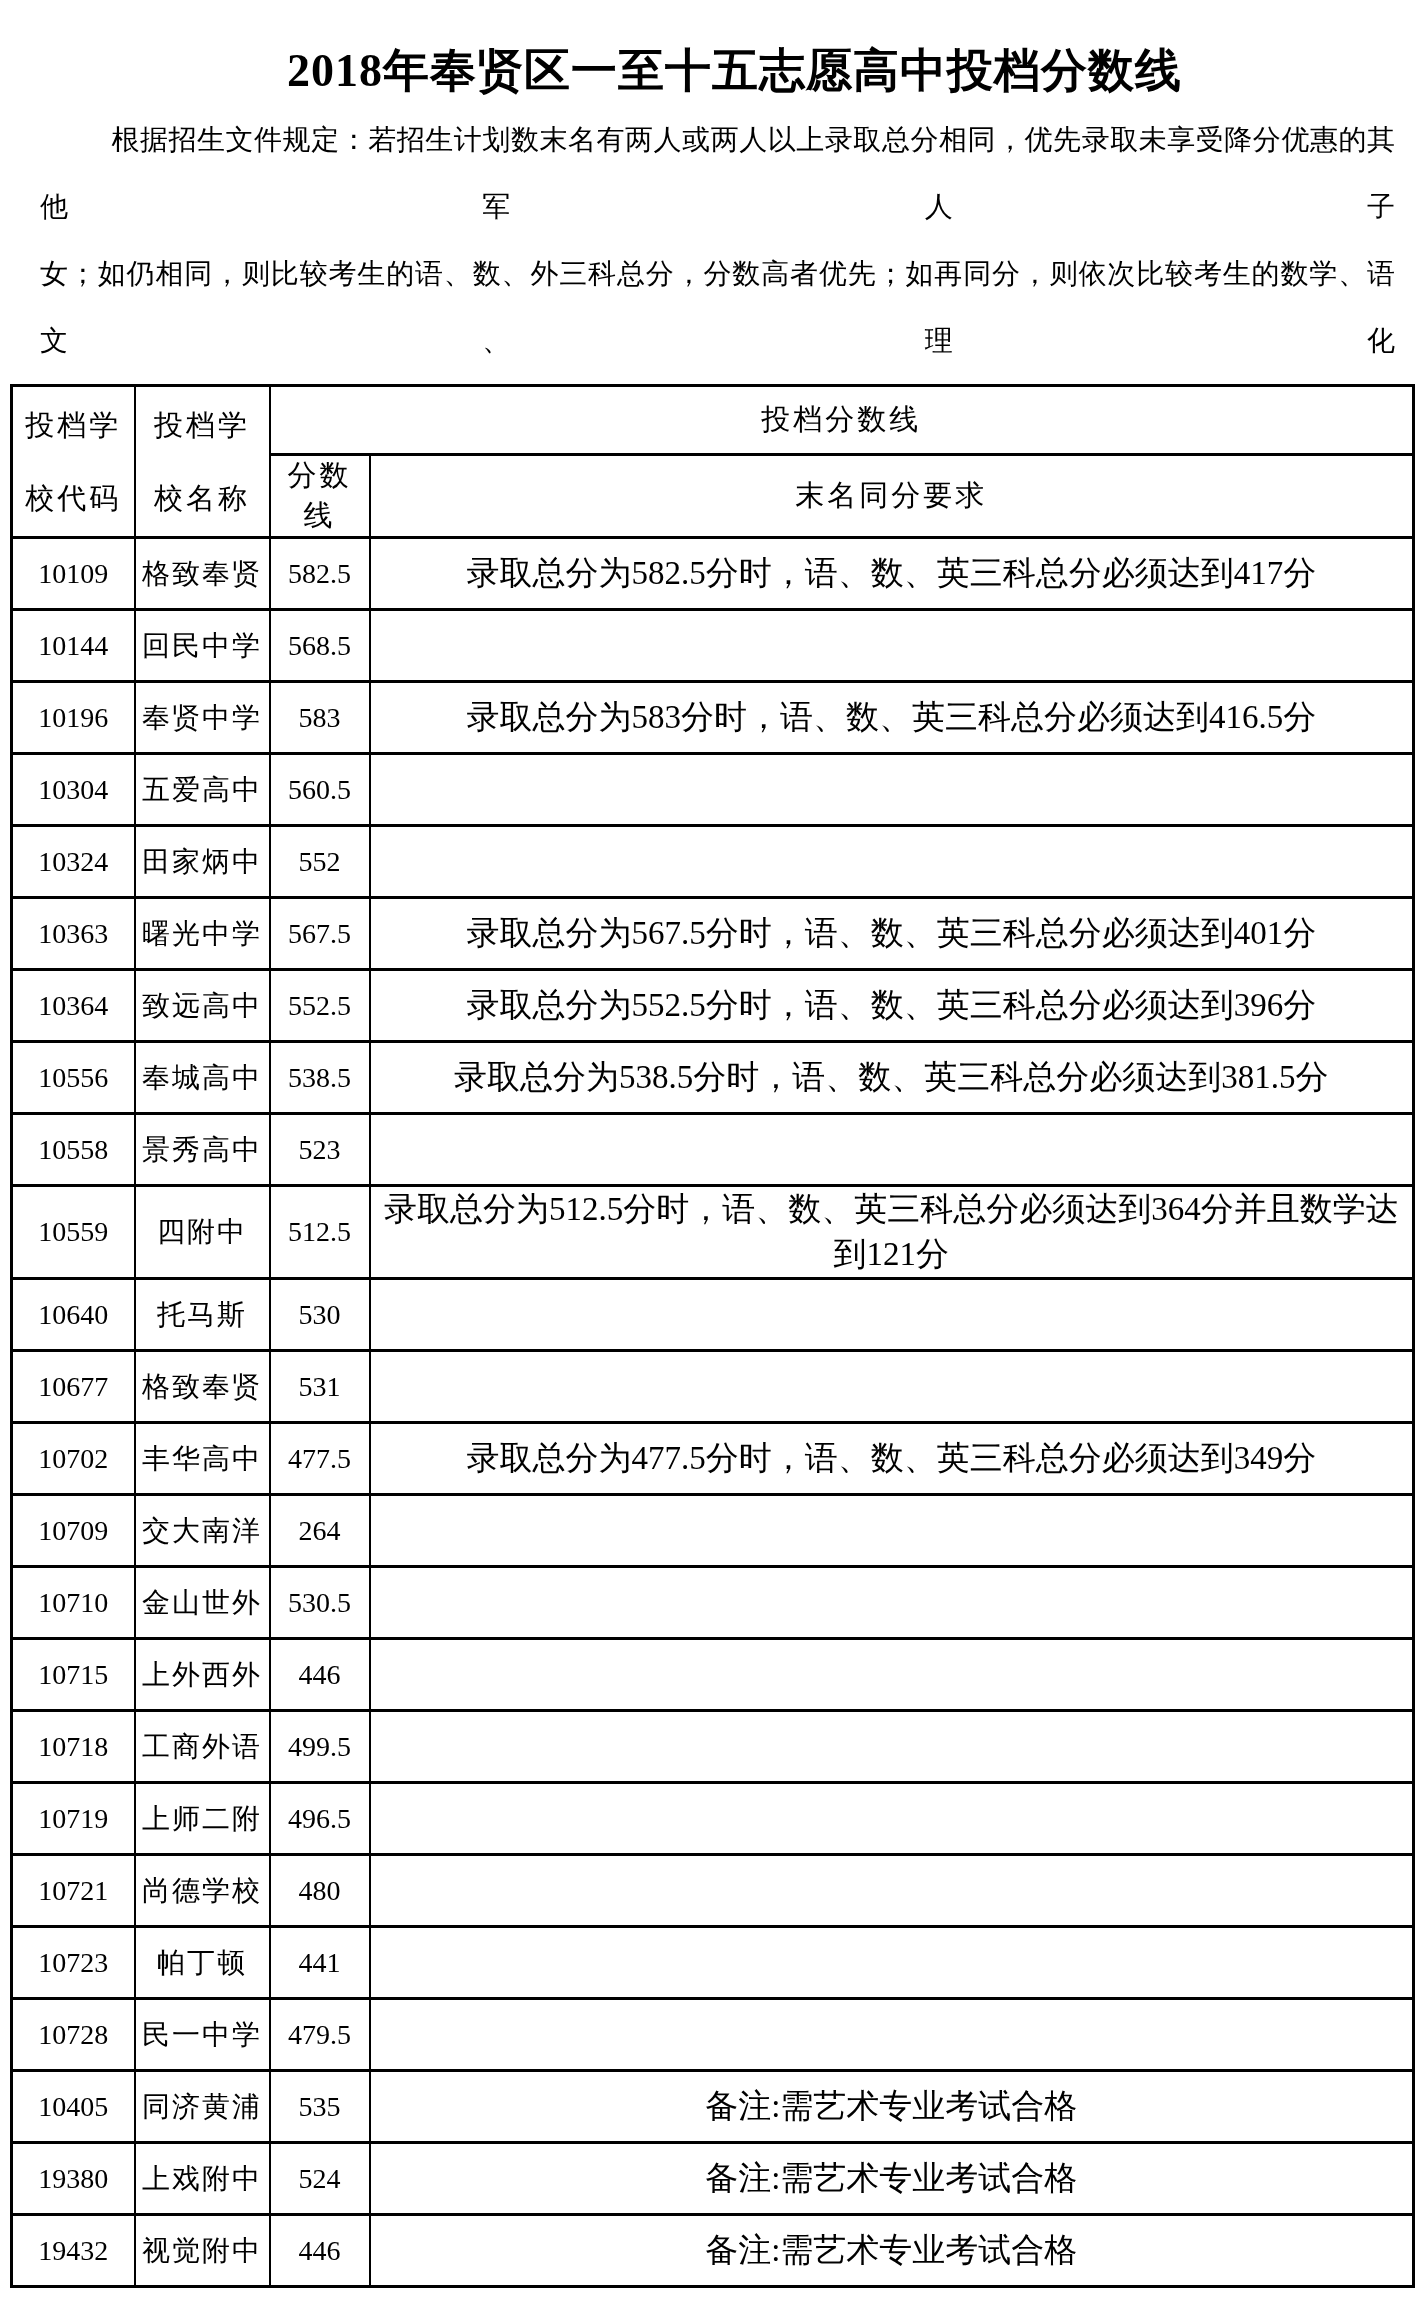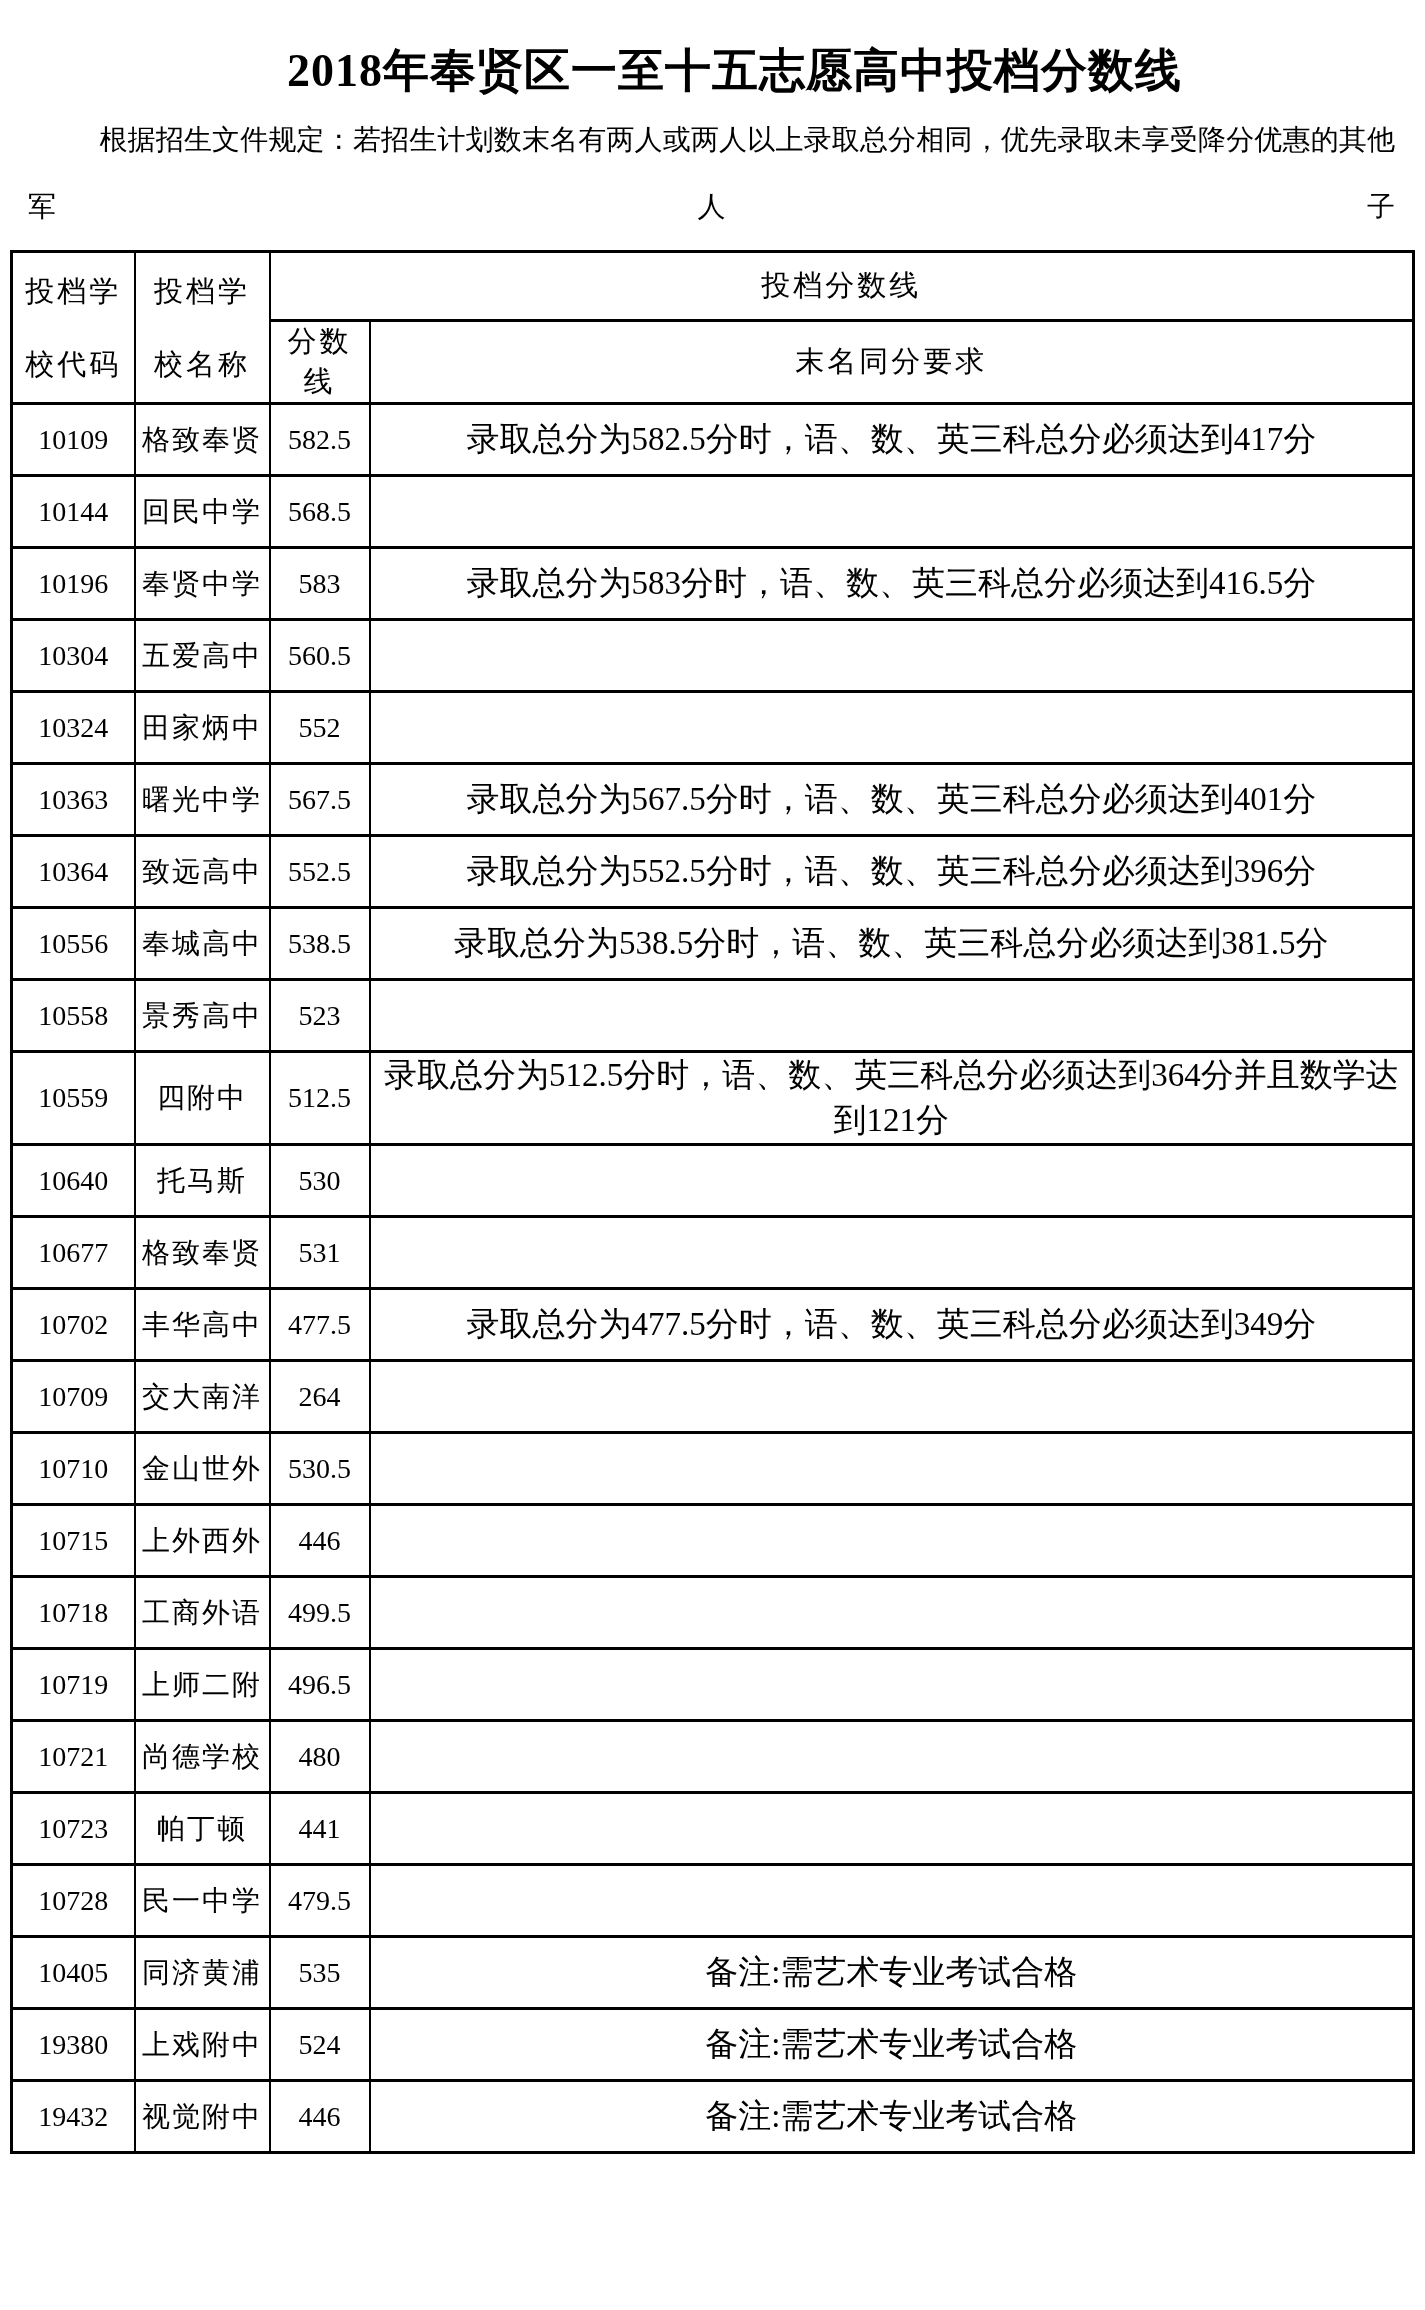--- a/index.html
+++ b/index.html
@@ -25,20 +25,21 @@
   .doc-paragraph {
     margin: 4px 30px 0 28px;
     font-family: "Liberation Serif", "DejaVu Serif", serif;
     font-size: 28px;
     line-height: 67px;
     color: #000000;
   }
   .para-line {
     text-align: justify;
     text-align-last: justify;
+    margin-left: 12px;
   }
   .para-line.first { text-indent: 2.55em; }
   .para-line.last { text-align-last: left; }
   .score-table {
     margin: 10px 10px 0 10px;
     width: 1405px;
     border-collapse: collapse;
     table-layout: fixed;
     border: 3px solid #000000;
     font-family: "Liberation Sans", "DejaVu Sans", sans-serif;
@@ -65,20 +66,21 @@
 </style>
 </head>
 <body>
 
 <div class="page">
 
   <div class="doc-title">2018年奉贤区一至十五志愿高中投档分数线</div>
 
   <div class="doc-paragraph">
     <div class="para-line first">根据招生文件规定：若招生计划数末名有两人或两人以上录取总分相同，优先录取未享受降分优惠的其他军人子</div>
+    <div class="para-line">女；如仍相同，则比较考生的语、数、外三科总分，分数高者优先；如再同分，则依次比较考生的数学、语文、理化</div>
   </div>
 
   <table class="score-table">
     <colgroup>
       <col style="width:123px">
       <col style="width:135px">
       <col style="width:100px">
       <col>
     </colgroup>
     <thead>

